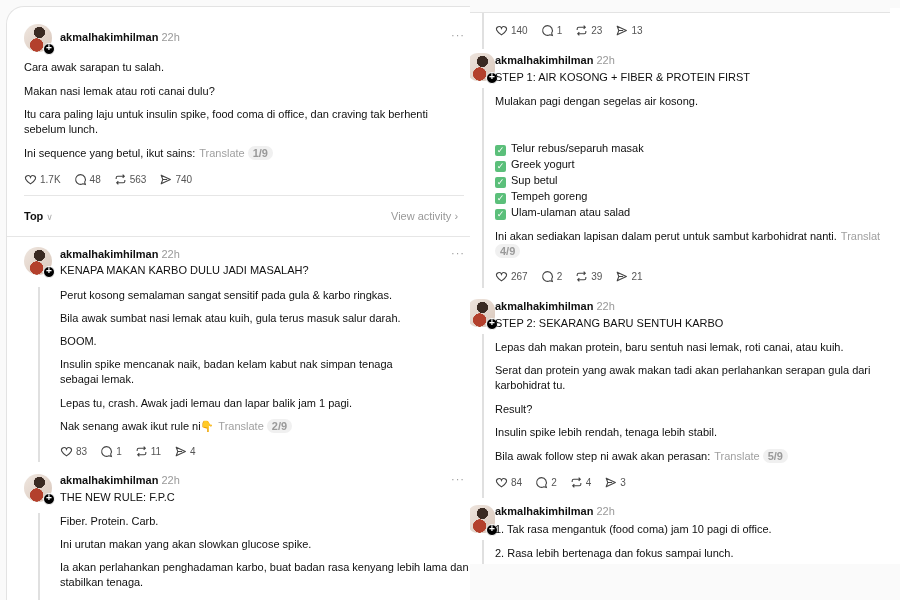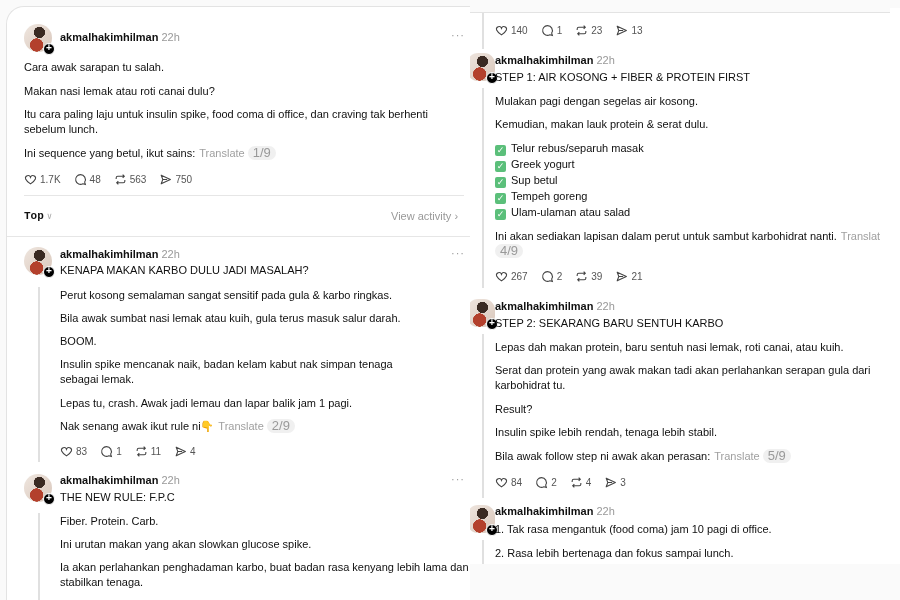--- a/index.html
+++ b/index.html
@@ -28,27 +28,27 @@
     position: absolute; right: -3px; bottom: -3px; width: 12px; height: 12px; border-radius: 50%;
     background: #000; color: #fff; border: 1.5px solid #fff; font-size: 10px; line-height: 8px; text-align: center; font-weight: bold;
   }
   .meta { position: absolute; font-size: 11px; white-space: nowrap; }
   .username { font-weight: bold; color: #101010; }
   .time { color: #999; margin-left: 3px; margin-top: 48px; }
   .more { position: absolute; color: #999; font-size: 11px; letter-spacing: 1px; }
   .line { position: absolute; font-size: 11px; line-height: 15px; color: #101010; white-space: nowrap; }
   .line.wrap { white-space: normal; }
   .translate { color: #a0a0a0; margin-left: 4px; }
-  .pager { display: inline-block; background: #f0f0f0; color: #999; border-radius: 9px; padding: 0 5px; font-size: 13px; line-height: 14px; margin-left: 3px; }
+  .pager { display: inline-block; background: #f0f0f0; color: #999; border-radius: 9px; padding: 0 5px; font-size: 11px; line-height: 14px; margin-left: 3px; font-weight: bold; }
   .thread-line { position: absolute; width: 1.5px; background: #e0e0e0; }
   .actions { position: absolute; display: flex; gap: 13px; font-size: 10px; color: #555; align-items: center; }
   .act { display: flex; align-items: center; gap: 3px; }
   .act svg { width: 13px; height: 13px; }
   .divider { position: absolute; height: 1px; background: #e6e6e6; }
-  .top-filter { position: absolute; font-weight: bold; font-size: 11px; font-family: Liberation Mono, monospace; }
+  .top-filter { position: absolute; font-weight: bold; font-size: 11px; }
   .top-filter .chev { color: #aaa; font-weight: normal; margin-left: 3px; font-size: 9px; }
   .view-activity { position: absolute; color: #999; font-size: 11px; }
   .check { display: inline-block; width: 11px; height: 11px; background: #5bbf7a; border-radius: 2px; color: #fff; font-size: 9px; line-height: 11px; text-align: center; margin-right: 5px; vertical-align: -1px; }
   .emoji { color: #f0a020; }
 </style>
 </head>
 <body>
 
 <svg width="0" height="0" style="position:absolute">
   <defs>
@@ -99,21 +99,21 @@
       <span class="act">
           <svg>
             <use href="#i-repost"></use>
           </svg>
           <span>563</span>
         </span>
       <span class="act">
           <svg>
             <use href="#i-share"></use>
           </svg>
-          <span>750</span>
+          <span>740</span>
         </span>
     </div>
     <div class="divider" style="left:17px;top:188px;width:440px"></div>
   </div>
 
   <div class="top-filter" style="left:17px;top:203px"><span>Top</span><span class="chev">∨</span></div>
   <div class="view-activity" style="left:384px;top:203px"><span>View activity</span> <span>›</span></div>
   <div class="divider" style="left:0;top:229px;width:464px"></div>
 
   <div class="post" style="top:0">
@@ -211,21 +211,20 @@
 
   <div class="avatar" style="left:-3px;top:45px;border-radius:40%">
       <div class="avatar-plus">+</div>
     </div>
   <div class="meta" style="left:25px;top:46px">
     <span class="username">akmalhakimhilman</span><span class="time">22h</span>
   </div>
   <div class="line" style="left:25px;top:62px">STEP 1: AIR KOSONG + FIBER &amp; PROTEIN FIRST</div>
   <div class="thread-line" style="left:12px;top:80px;height:200px"></div>
   <div class="line" style="left:25px;top:86px">Mulakan pagi dengan segelas air kosong.</div>
-  <div class="line" style="left:25px;top:109px">Kemudian, makan lauk protein &amp; serat dulu.</div>
   <div class="line" style="left:25px;top:133px"><span class="check">✓</span><span>Telur rebus/separuh masak</span></div>
   <div class="line" style="left:25px;top:149px"><span class="check">✓</span><span>Greek yogurt</span></div>
   <div class="line" style="left:25px;top:165px"><span class="check">✓</span><span>Sup betul</span></div>
   <div class="line" style="left:25px;top:181px"><span class="check">✓</span><span>Tempeh goreng</span></div>
   <div class="line" style="left:25px;top:197px"><span class="check">✓</span><span>Ulam-ulaman atau salad</span></div>
   <div class="line" style="left:25px;top:221px">
     <span>Ini akan sediakan lapisan dalam perut untuk sambut karbohidrat nanti.</span><span class="translate">Translat</span>
   </div>
   <div class="line" style="left:25px;top:236px"><span class="pager" style="margin-left:0">4/9</span></div>
   <div class="actions" style="left:25px;top:262px">

